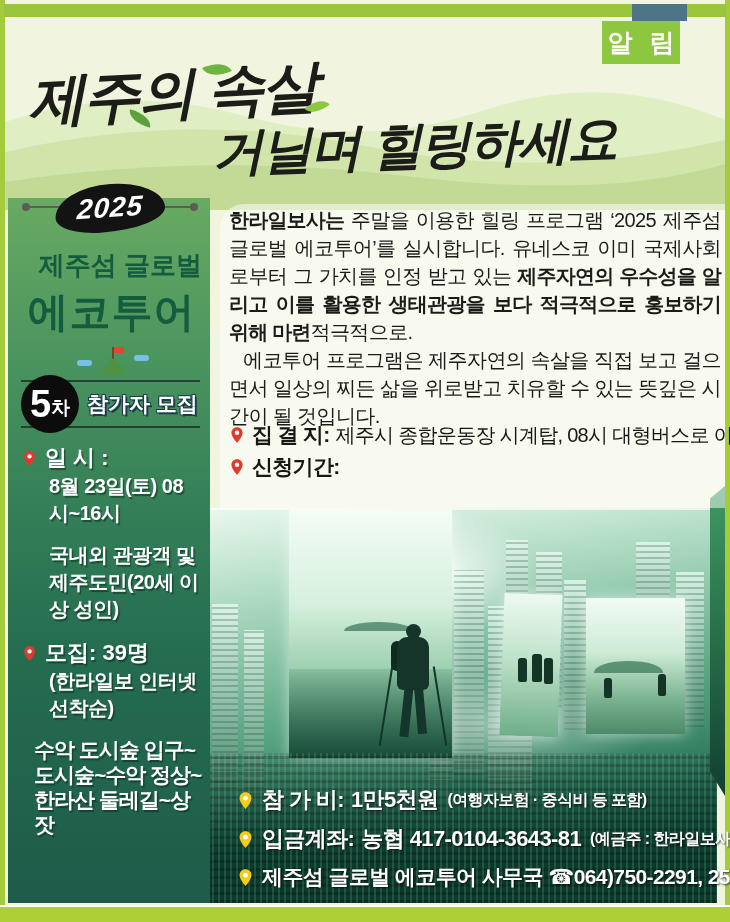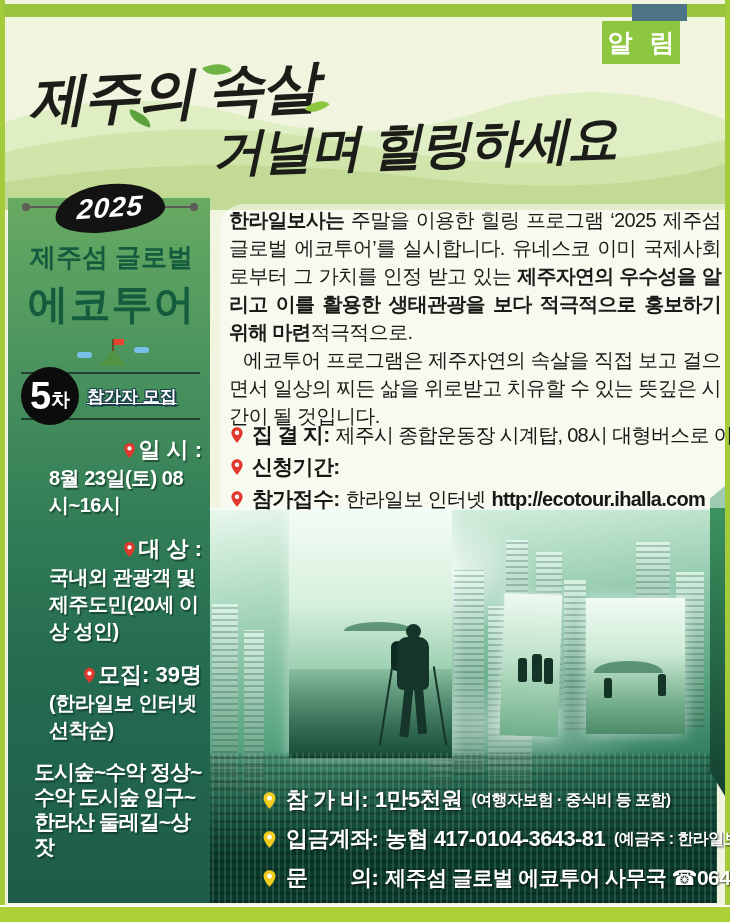--- a/index.html
+++ b/index.html
@@ -41,46 +41,45 @@
   .year-row{position:absolute;left:22px;top:184px;width:176px;height:48px;z-index:5;}
   .year-row .rule{position:absolute;left:2px;right:2px;top:22px;height:2px;background:#5d5d55;}
   .year-row .dot{position:absolute;top:19px;width:8px;height:8px;border-radius:50%;background:#5d5d55;}
   .year-row .dot-l{left:0;} .year-row .dot-r{right:0;}
   .year-blob{
     position:relative;margin:0 auto;width:110px;height:48px;background:#131313;
     border-radius:52% 48% 60% 40% / 65% 55% 45% 35%;transform:rotate(-4deg);
     display:flex;align-items:center;justify-content:center;
   }
   .year-blob span{color:#fff;font-weight:900;font-style:italic;font-size:28px;transform:skewX(-8deg);letter-spacing:1px;}
-  .side-title1{text-align:center;color:#145c3e;font-weight:900;font-size:26px;letter-spacing:0px;margin-top:0;}
+  .side-title1{text-align:right;color:#145c3e;font-weight:900;font-size:26px;letter-spacing:0px;margin-top:8px;}
   .side-title2{text-align:center;color:#145c3e;font-weight:900;font-size:41px;letter-spacing:1px;margin-top:2px;}
   .mtn{position:relative;width:74px;height:30px;margin:4px auto 0;}
   .m-peak{position:absolute;left:24px;bottom:0;width:0;height:0;border-left:14px solid transparent;border-right:14px solid transparent;border-bottom:17px solid #4e9242;}
   .m-pole{position:absolute;left:37px;bottom:15px;width:2px;height:12px;background:#6b4a2b;}
   .m-flag{position:absolute;left:39px;bottom:21px;width:10px;height:6px;background:#e8432f;}
   .m-cloud{position:absolute;width:15px;height:6px;border-radius:4px;background:#79c0e8;}
   .m-c1{left:2px;bottom:8px;} .m-c2{right:0;bottom:13px;}
   .round-row{
     margin:6px 2px 0 0;padding:7px 0;display:flex;align-items:center;gap:8px;
     border-top:2px solid rgba(28,52,43,.85);border-bottom:2px solid rgba(28,52,43,.85);
   }
   .round-circle{
     flex:0 0 auto;width:58px;height:58px;margin:-14px 0;background:#0c0c0c;border-radius:50%;
     display:flex;align-items:center;justify-content:center;z-index:2;
   }
   .round-circle .num{color:#fff;font-weight:900;font-size:38px;line-height:1;}
   .round-circle .suf{color:#fff;font-weight:800;font-size:19px;margin-top:8px;}
   .recruit{
-    color:#fff;font-weight:900;font-size:17px;letter-spacing:0px;
+    color:#fff;font-weight:900;font-size:21px;letter-spacing:0px;
     text-shadow:2px 2px 0 #1a3c4b,-1px -1px 0 #1a3c4b,1px -1px 0 #1a3c4b,-1px 1px 0 #1a3c4b;
-    text-decoration:underline;
   }
   .s-item{margin-top:15px;}
-  .label-row{display:flex;align-items:center;color:#fff;font-weight:900;font-size:22px;
-    text-shadow:1.5px 1.5px 1px rgba(10,40,30,.55);justify-content:flex-end;}
+  .label-row{display:flex;align-items:center;gap:7px;color:#fff;font-weight:900;font-size:22px;
+    text-shadow:1.5px 1.5px 1px rgba(10,40,30,.55);}
   .s-lines{padding-left:28px;color:#fff;font-weight:800;font-size:20px;line-height:27px;
     text-shadow:1.5px 1.5px 1px rgba(10,40,30,.55);letter-spacing:-0.5px;}
   .s-item.course .s-lines{padding-left:13px;font-size:21px;line-height:25px;letter-spacing:-1px;}
   .pin{flex:0 0 auto;display:inline-block;}
   
   .text-panel{position:absolute;left:220px;top:204px;width:505px;height:304px;
     background:rgba(255,255,255,.5);border-radius:24px 0 0 0;}
   .intro{position:absolute;left:229px;top:206px;width:492px;color:#1b1b19;
     font-size:20px;line-height:28px;letter-spacing:-0.6px;text-align:justify;}
   .intro p{margin:0;}
@@ -144,21 +143,21 @@
   .mh2{left:326px;top:146px;width:10px;height:28px;}
   .mh3{left:338px;top:150px;width:9px;height:26px;}
   .mh4{left:398px;top:170px;width:8px;height:20px;}
   .mh5{left:452px;top:166px;width:8px;height:22px;}
   .right-wedge{position:absolute;right:5px;top:486px;width:15px;height:310px;
     background:linear-gradient(180deg,#3f9a63,#123f2f);
     clip-path:polygon(0 4%,100% 0,100% 100%,0 92%);}
   
   .footer{position:absolute;left:236px;top:785px;width:488px;display:flex;flex-direction:column;gap:9px;z-index:6;}
   .f-row{display:flex;align-items:center;gap:7px;color:#fff;white-space:nowrap;
-    text-shadow:1px 1px 2px rgba(0,0,0,.7);letter-spacing:-0.6px;padding-left:24px;}
+    text-shadow:1px 1px 2px rgba(0,0,0,.7);letter-spacing:-0.6px;}
   .f-label{font-weight:900;font-size:22px;}
   .f-text{font-weight:900;font-size:22px;}
   .f-note{font-weight:800;font-size:16px;margin-left:2px;}
   .f-row3 .f-text{font-size:21px;}
 </style>
 </head>
 <body>
 
 <div class="poster">
 
@@ -241,27 +240,20 @@
               <circle cx="12" cy="9" r="3" fill="#fff"></circle>
             </svg>
           <span>일 시 :</span>
         </div>
         <div class="s-lines">
             <div>8월 23일(토) 08시~16시</div>
           </div>
       </div>
 
       <div class="s-item">
-        <div class="label-row">
-          <svg class="pin" width="17" height="17" viewBox="0 0 24 24">
-              <path d="M12 1.5C7.6 1.5 4.5 4.8 4.5 9c0 5.2 7.5 13.5 7.5 13.5S19.5 14.2 19.5 9c0-4.2-3.1-7.5-7.5-7.5z" fill="#e03a2f"></path>
-              <circle cx="12" cy="9" r="3" fill="#fff"></circle>
-            </svg>
-          <span>대 상 :</span>
-        </div>
         <div class="s-lines">
           <div>국내외 관광객 및</div>
           <div>제주도민(20세 이상 성인)</div>
         </div>
       </div>
 
       <div class="s-item">
         <div class="label-row">
           <svg class="pin" width="17" height="17" viewBox="0 0 24 24">
               <path d="M12 1.5C7.6 1.5 4.5 4.8 4.5 9c0 5.2 7.5 13.5 7.5 13.5S19.5 14.2 19.5 9c0-4.2-3.1-7.5-7.5-7.5z" fill="#e03a2f"></path>
@@ -269,22 +261,22 @@
             </svg>
           <span>모집: 39명</span>
         </div>
         <div class="s-lines">
             <div>(한라일보 인터넷 선착순)</div>
           </div>
       </div>
 
       <div class="s-item course">
         <div class="s-lines">
+          <div>수악 도시숲 입구~</div>
           <div>도시숲~수악 정상~</div>
-          <div>수악 도시숲 입구~</div>
           <div>한라산 둘레길~상잣</div>
 
         </div>
 
       </div>
     </div>
   </div>
 
   <div class="year-row">
     <i class="rule"></i>
@@ -310,29 +302,20 @@
       <span class="d-label">집 결 지:</span>
       <span class="d-text">제주시 종합운동장 시계탑, 08시 대형버스로 이동</span>
     </div>
     <div class="d-row">
       <svg class="pin" width="18" height="18" viewBox="0 0 24 24">
           <path d="M12 1.5C7.6 1.5 4.5 4.8 4.5 9c0 5.2 7.5 13.5 7.5 13.5S19.5 14.2 19.5 9c0-4.2-3.1-7.5-7.5-7.5z" fill="#e03a2f"></path>
           <circle cx="12" cy="9" r="3" fill="#fff"></circle>
         </svg>
       <span class="d-label">신청기간:</span>
     </div>
-    <div class="d-row">
-      <svg class="pin" width="18" height="18" viewBox="0 0 24 24">
-          <path d="M12 1.5C7.6 1.5 4.5 4.8 4.5 9c0 5.2 7.5 13.5 7.5 13.5S19.5 14.2 19.5 9c0-4.2-3.1-7.5-7.5-7.5z" fill="#e03a2f"></path>
-          <circle cx="12" cy="9" r="3" fill="#fff"></circle>
-        </svg>
-      <span class="d-label">참가접수:</span>
-      <span class="d-text">한라일보 인터넷 </span>
-      <span class="d-bold">http://ecotour.ihalla.com</span>
-    </div>
   </div>
 
   <div class="footer">
     <div class="f-row">
       <svg class="pin" width="19" height="19" viewBox="0 0 24 24">
           <path d="M12 1.5C7.6 1.5 4.5 4.8 4.5 9c0 5.2 7.5 13.5 7.5 13.5S19.5 14.2 19.5 9c0-4.2-3.1-7.5-7.5-7.5z" fill="#f2cd1e"></path>
           <circle cx="12" cy="9" r="3" fill="#fff"></circle>
         </svg>
       <span class="f-label">참 가 비:</span>
       <span class="f-text">1만5천원</span>
@@ -345,19 +328,18 @@
         </svg>
       <span class="f-label">입금계좌:</span>
       <span class="f-text">농협 417-0104-3643-81</span>
       <span class="f-note">(예금주 : 한라일보사)</span>
     </div>
     <div class="f-row f-row3">
       <svg class="pin" width="19" height="19" viewBox="0 0 24 24">
           <path d="M12 1.5C7.6 1.5 4.5 4.8 4.5 9c0 5.2 7.5 13.5 7.5 13.5S19.5 14.2 19.5 9c0-4.2-3.1-7.5-7.5-7.5z" fill="#f2cd1e"></path>
           <circle cx="12" cy="9" r="3" fill="#fff"></circle>
         </svg>
-      <span class="f-label">문　　의:</span>
       <span class="f-text">제주섬 글로벌 에코투어 사무국 ☎064)750-2291, 2543</span>
     </div>
   </div>
 
   <div class="bottom-strip"></div>
 </div>
 
 </body></html>

